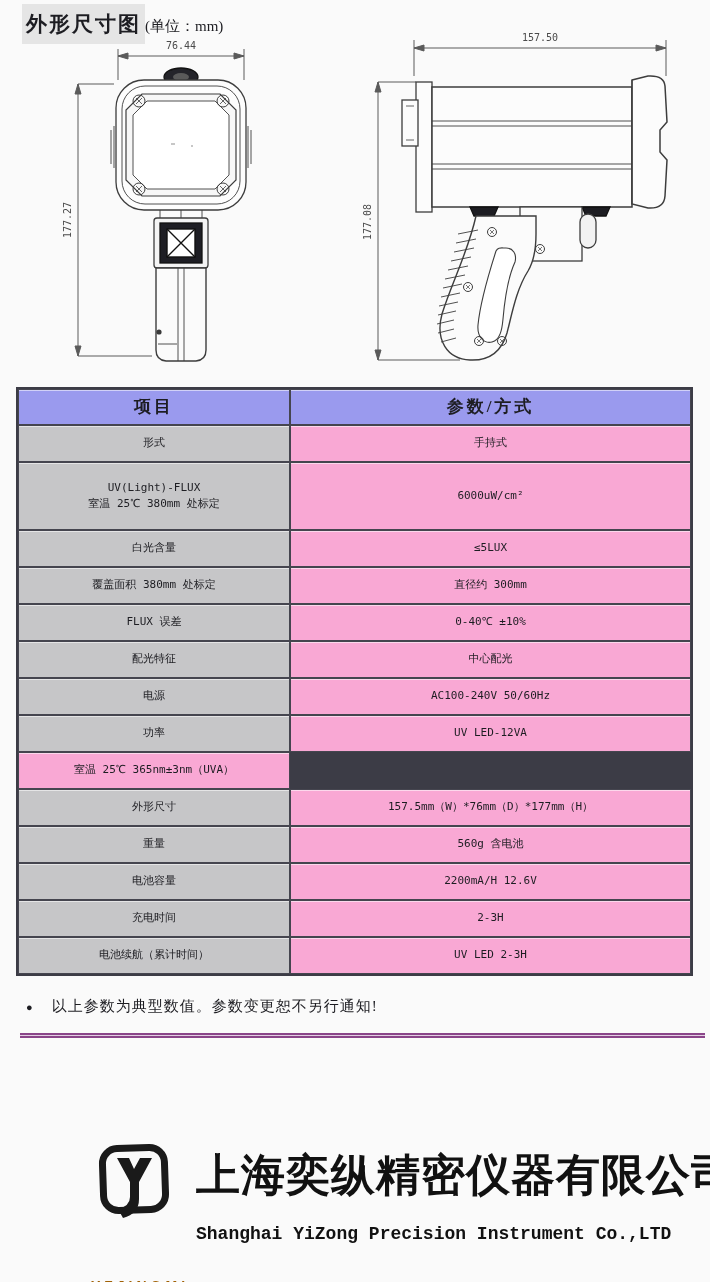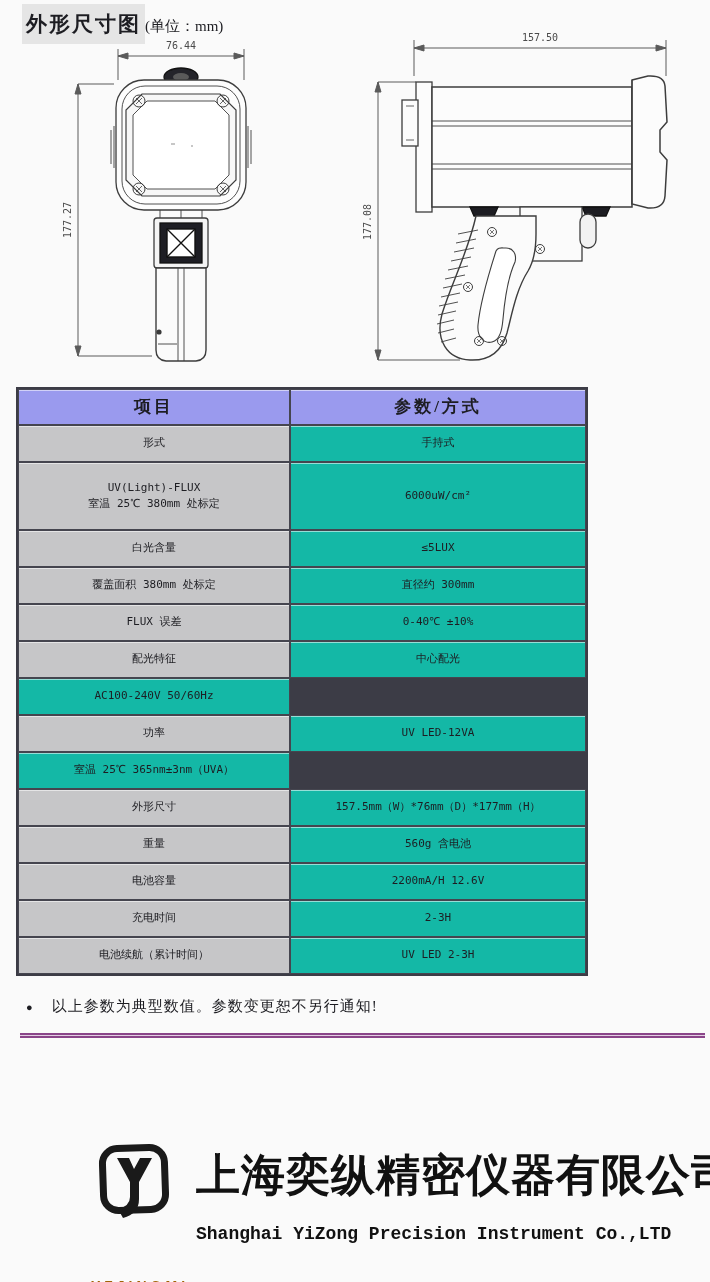--- a/index.html
+++ b/index.html
@@ -20,36 +20,36 @@
 
   
   .drawing { position:absolute; }
   .dwg-front { left:48px;  top:34px;  width:242px; height:338px; }
   .dwg-side  { left:344px; top:24px;  width:346px; height:350px; }
   .drawing svg { width:100%; height:100%; }
   .dim-text { font-family:"DejaVu Sans Mono", monospace; font-size:10px; fill:#4a4a4a; }
 
   
   .spec-table {
-    position:absolute; left:16px; top:387px; width:572px;
+    position:absolute; left:16px; top:387px; width:677px;
     border:2px solid #3c3c46; background:#3c3c46;
   }
   .t-row { display:grid; grid-template-columns:272px 1fr; }
   .t-cell {
     display:flex; align-items:center; justify-content:center; text-align:center;
     border:1px solid #45454f; box-shadow:inset 0 1px 0 rgba(255,255,255,.55);
     font-family:"DejaVu Sans Mono","Liberation Serif", monospace;
     font-size:11px; line-height:1.5; white-space:pre-line; padding:2px 6px;
   }
   .t-head .t-cell {
     background:#9a9aee; height:36px; font-size:17px; font-weight:bold;
     font-family:"Liberation Serif", serif; letter-spacing:3px;
   }
   .t-item  { background:#c6c6c8; min-height:37px; }
-  .t-value { background:#14b8a6; min-height:37px; }
+  .t-value { background:#f9a8d4; min-height:37px; }
   .t-row.tall .t-cell { min-height:68px; }
 
   
   .note {
     position:absolute; left:26px; top:997px; display:flex; align-items:center;
     font-size:15px; letter-spacing:1px;
   }
   .note-bullet { font-size:11px; margin-right:18px; }
 
   
@@ -219,20 +219,21 @@
     </div>
     <div class="t-row">
       <div class="t-cell t-item">FLUX 误差</div>
       <div class="t-cell t-value">0-40℃  ±10%</div>
     </div>
     <div class="t-row">
       <div class="t-cell t-item">配光特征</div>
       <div class="t-cell t-value">中心配光</div>
     </div>
     <div class="t-row">
+      <div class="t-cell t-item">电源</div>
       <div class="t-cell t-value">AC100-240V  50/60Hz</div>
     </div>
     <div class="t-row">
       <div class="t-cell t-item">功率</div>
       <div class="t-cell t-value">UV LED-12VA</div>
     </div>
     <div class="t-row">
       <div class="t-cell t-value">室温 25℃   365nm±3nm（UVA）</div>
     </div>
     <div class="t-row">

